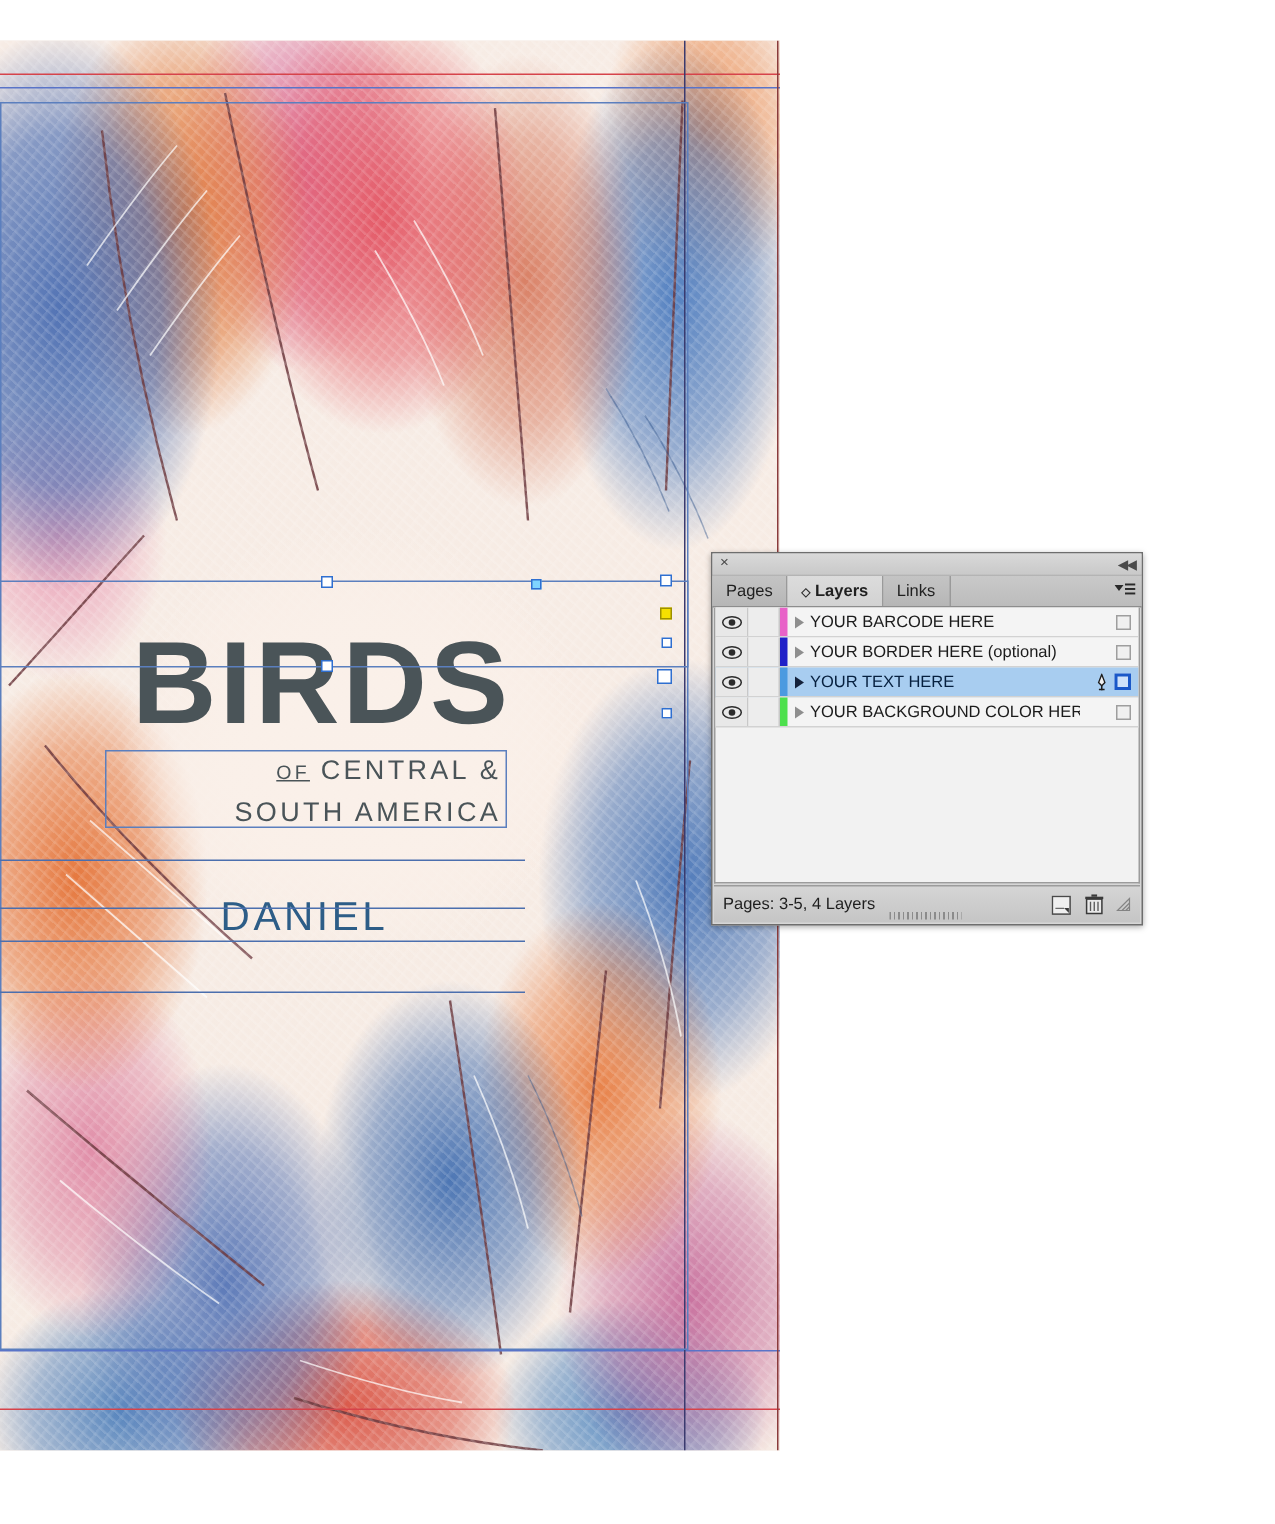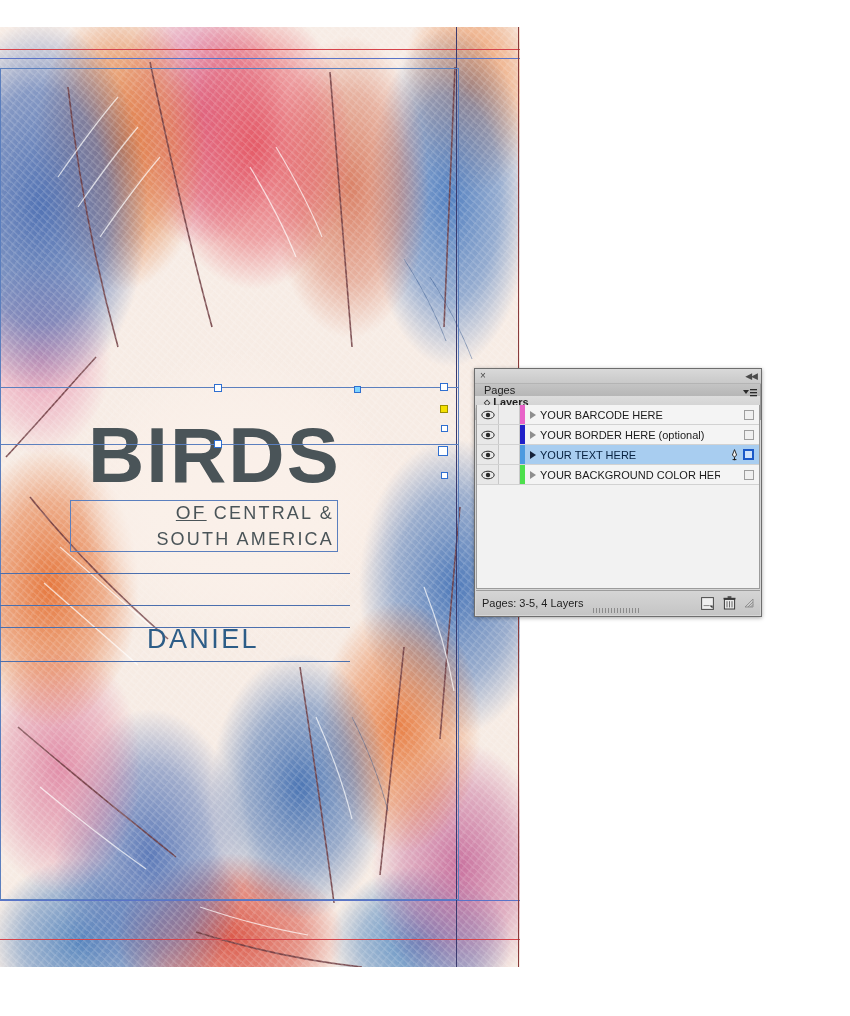--- a/index.html
+++ b/index.html
@@ -83,24 +83,24 @@
     font-family:"Liberation Sans", sans-serif;
     font-weight:700;line-height:1;
   }
   #subtitle-box{left:70px;top:473px;width:266px;height:50px;}
   #subtitle{
     position:absolute;left:70px;top:473px;width:266px;
     text-align:right;color:#4a5458;
     font-size:18px;letter-spacing:2.2px;line-height:26px;
     padding-right:2px;box-sizing:border-box;
   }
-  #subtitle .small-of{font-size:19px;}
+  #subtitle .small-of{font-size:13px;}
   #subtitle .small-of u{text-decoration:underline;}
   #author{
-    position:absolute;left:70px;top:596px;width:266px;
+    position:absolute;left:70px;top:568px;width:266px;
     text-align:center;color:#2d5d87;
     font-size:27px;letter-spacing:2.4px;line-height:33px;
   }
 
   
   #layers-panel{
     position:absolute;left:474px;top:368px;width:286px;height:247px;
     background:#d6d6d6;
     border:1px solid #6e6e6e;
     box-shadow:0 1px 4px rgba(0,0,0,.35);
@@ -109,21 +109,21 @@
   #panel-titlebar{
     height:14px;background:linear-gradient(#d9d9d9,#c9c9c9);
     border-bottom:1px solid #b4b4b4;position:relative;
   }
   #panel-close{position:absolute;left:5px;top:0px;font-size:10px;line-height:14px;color:#4a4a4a;}
   #panel-collapse{position:absolute;right:4px;top:0px;font-size:9px;line-height:14px;color:#4a4a4a;letter-spacing:-1px;}
 
   #panel-tabs{
     height:20px;background:linear-gradient(#c9c9c9,#bcbcbc);
     border-bottom:1px solid #8d8d8d;
-    display:flex;align-items:stretch;position:relative;flex-direction:column;
+    display:flex;align-items:stretch;position:relative;
   }
   .tab{
     padding:0 9px;display:flex;align-items:center;
     font-size:11px;color:#1f1f1f;
     border-right:1px solid #9a9a9a;
     background:linear-gradient(#c4c4c4,#b6b6b6);
     cursor:default;
   }
   .tab.active{
     background:linear-gradient(#dcdcdc,#d2d2d2);

